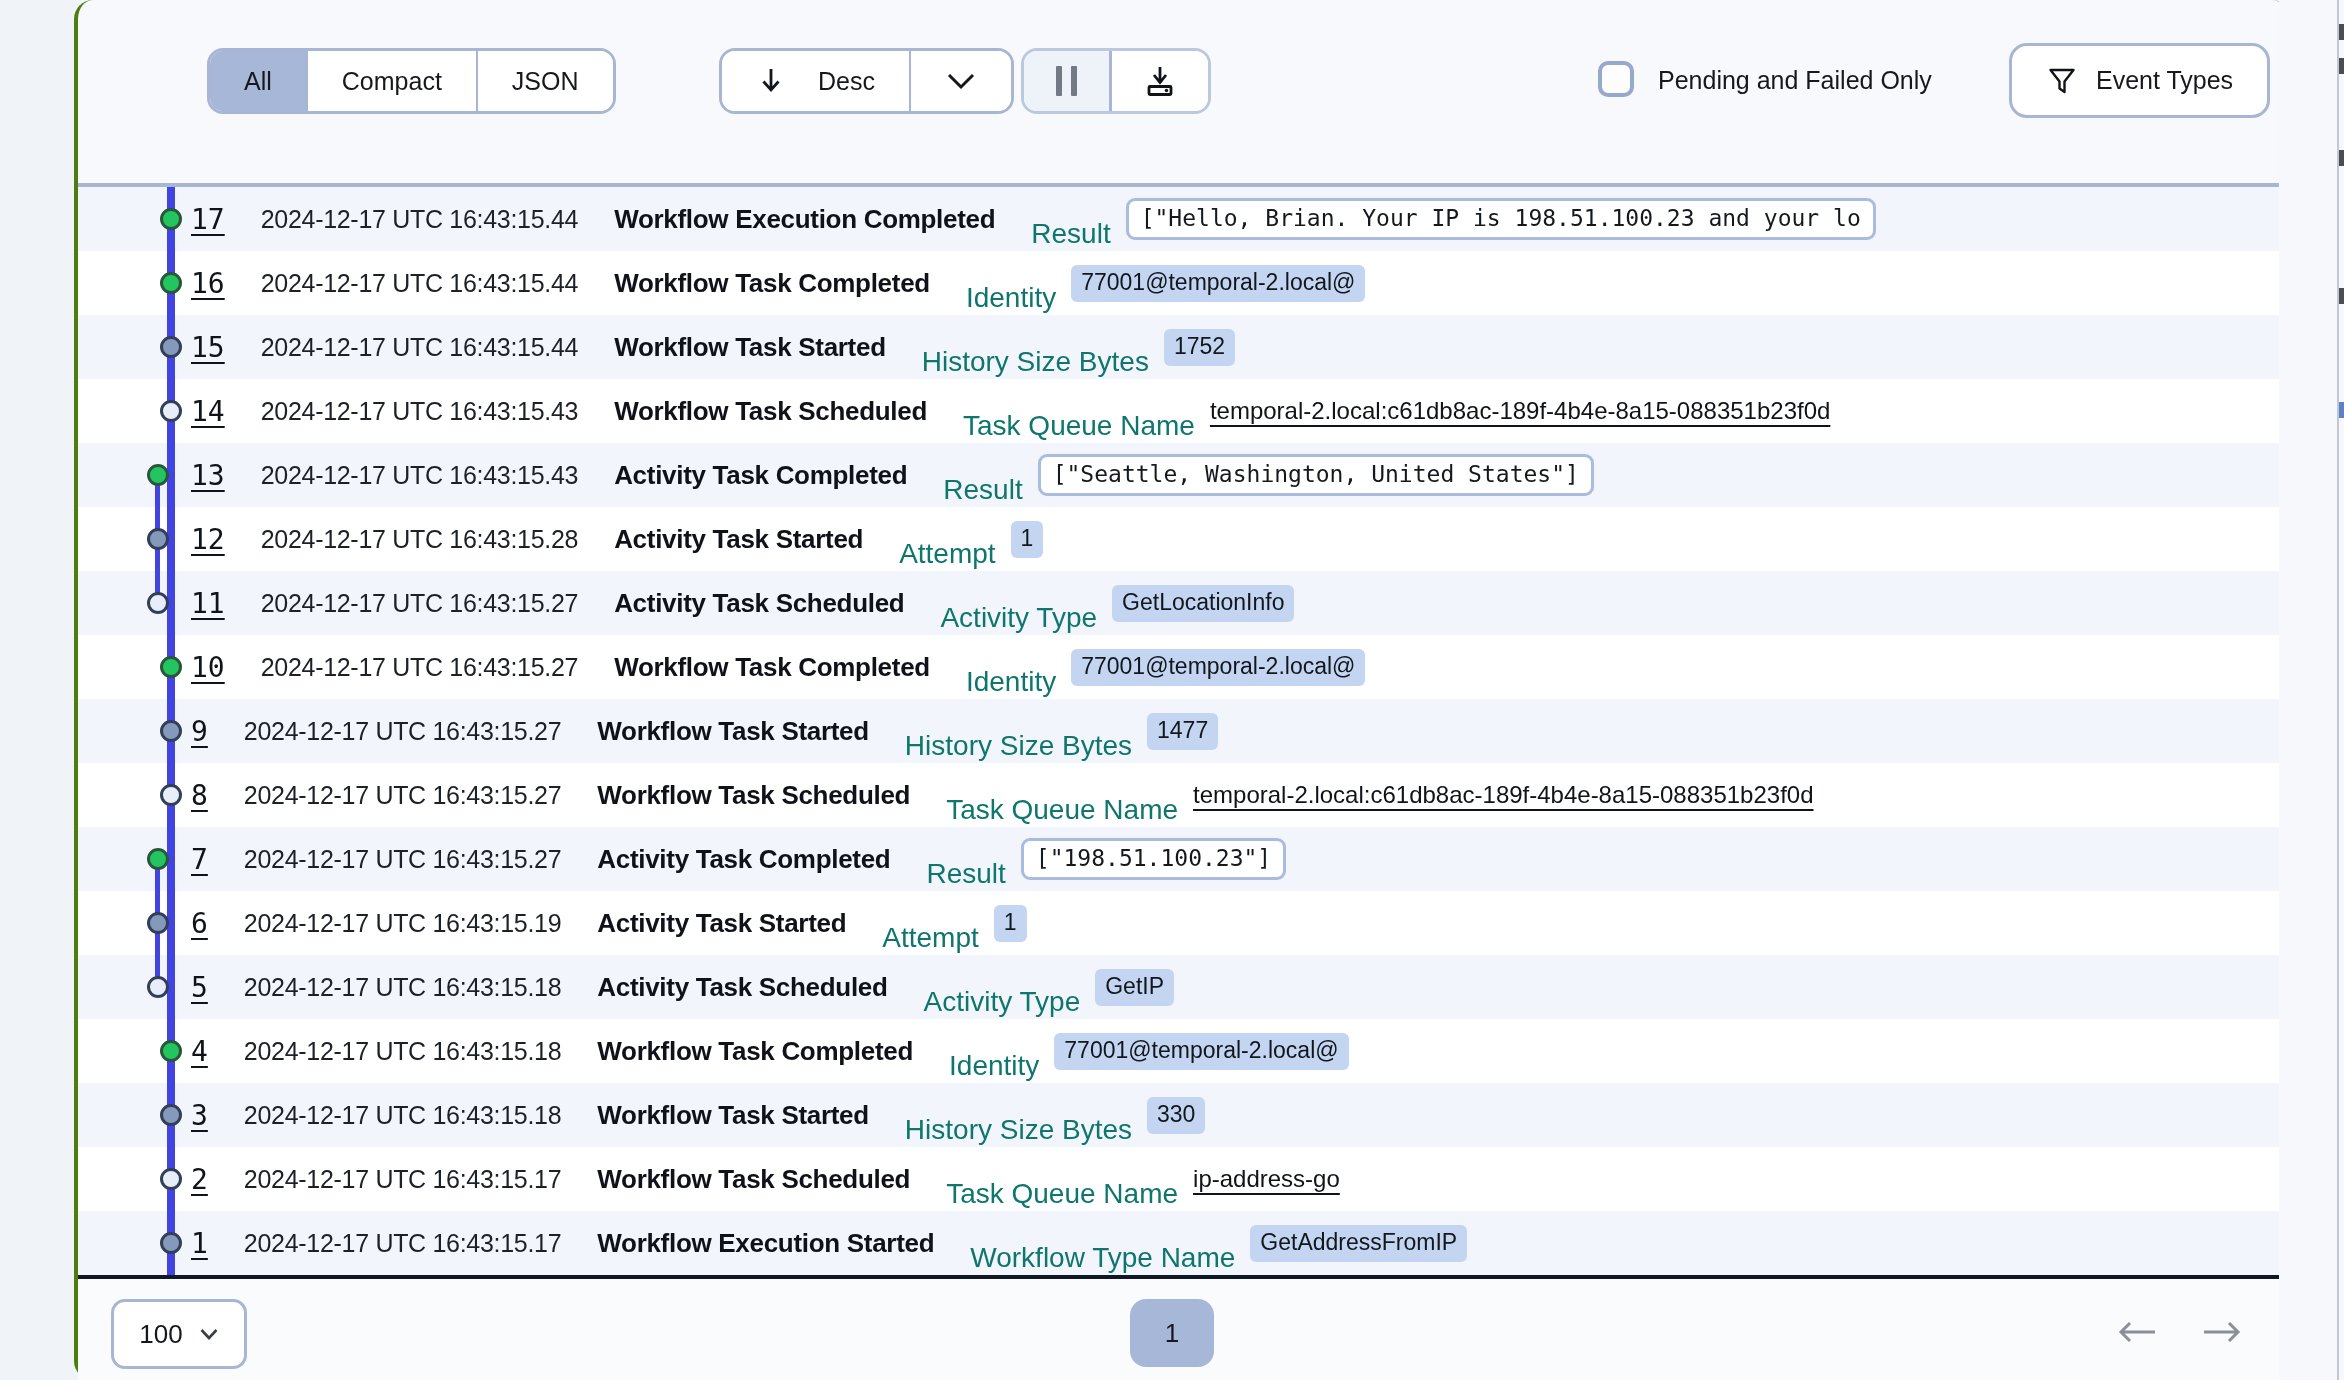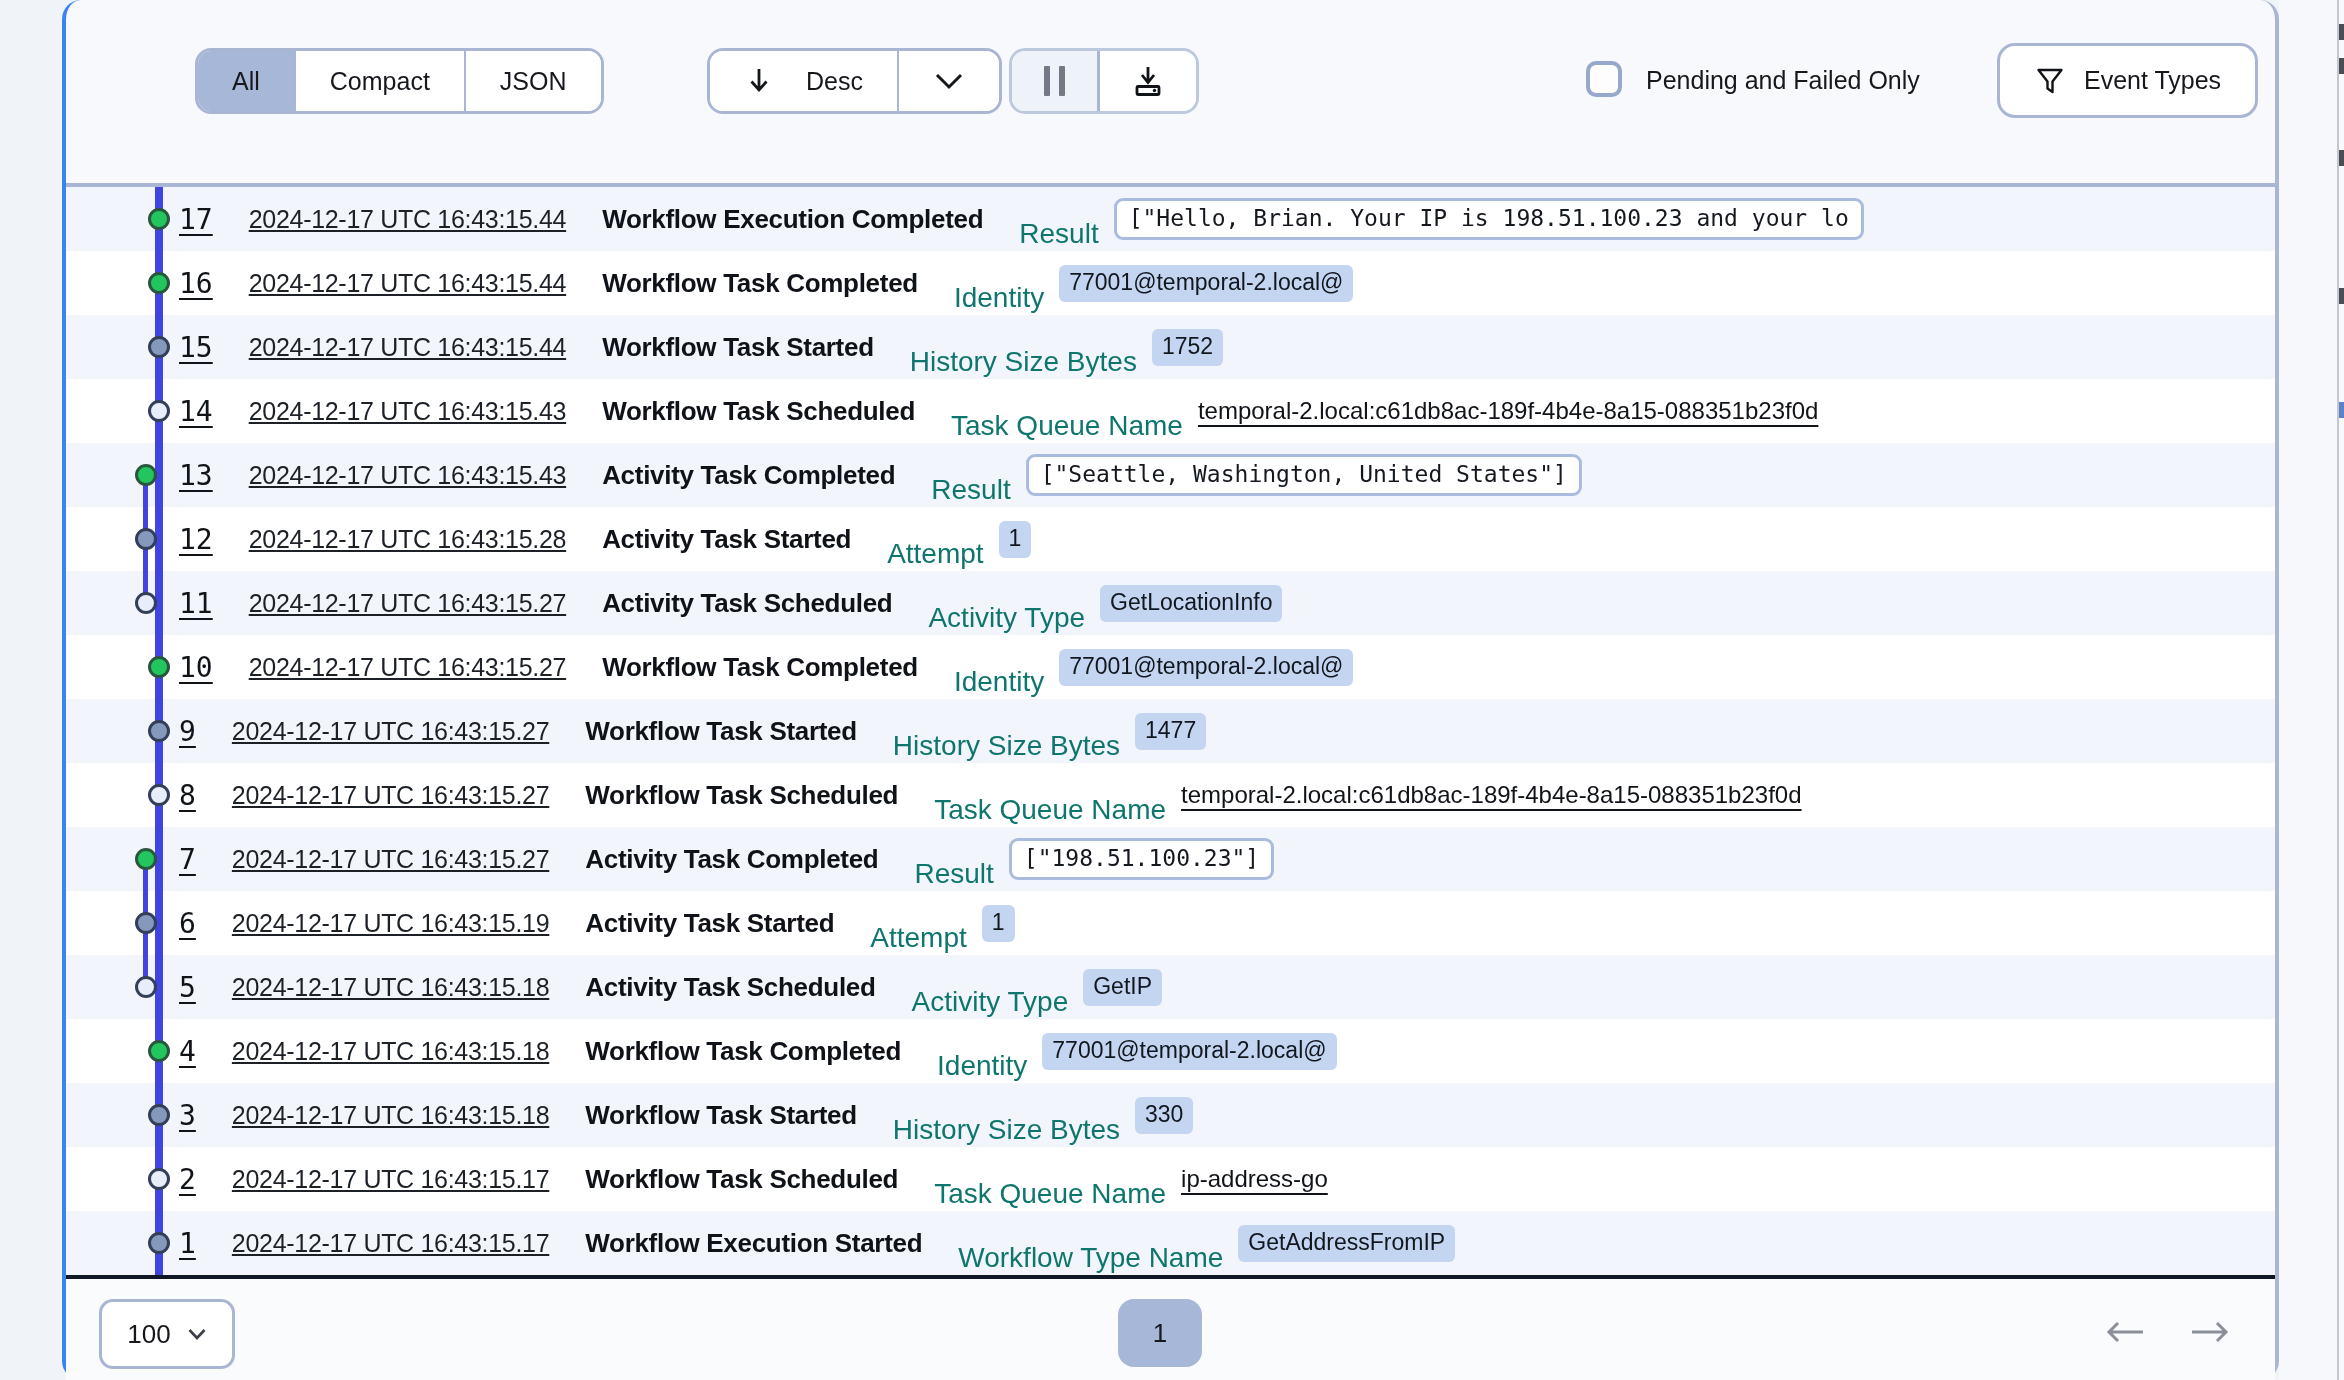--- a/index.html
+++ b/index.html
@@ -1,21 +1,21 @@
 <!DOCTYPE html>
 <html><head>
 <meta charset="utf-8">
 <style>
   html,body{margin:0;padding:0;}
   body{width:2344px;height:1380px;overflow:hidden;background:#f0f3f8;
        font-family:"Liberation Sans",sans-serif;color:#16181d;position:relative;}
 
   
-  .card{position:absolute;left:62px;top:0;width:2217px;height:1380px;
-        border-left:4px solid #3b82f6;border-right:4px solid #a8b6d4;
+  .card{position:absolute;left:74px;top:0;width:2217px;height:1380px;
+        border-left:4px solid #4d7c0f;border-right:4px solid #a8b6d4;
         background:#f7f9fc;box-sizing:border-box;border-radius:19px;}
   .right-gutter{position:absolute;left:2279px;top:0;width:65px;height:1380px;background:#f6f8fb;}
   .edge-line{position:absolute;left:2337px;top:0;width:2px;height:1380px;background:#c2c7d1;}
   .frag{position:absolute;left:2339px;width:6px;height:16px;background:#2b2f36;opacity:.85;}
   .frag.blue{background:#3f6cc0;}
 
   
   .toolbar{position:absolute;left:0;top:0;width:100%;height:183px;}
   .seg-group{position:absolute;display:flex;height:66px;border:3px solid #a8b6d4;
              border-radius:16px;overflow:hidden;background:#fff;box-sizing:border-box;align-items:stretch;}
@@ -42,21 +42,21 @@
               display:flex;align-items:center;gap:18px;font-size:25px;white-space:nowrap;}
 
   .sep{position:absolute;left:0;top:183px;width:100%;height:4px;background:#a8b6d4;}
 
   
   .list{position:absolute;left:0;top:187px;width:100%;height:1088px;background:#fff;}
   .rows .row{height:64px;display:flex;align-items:center;gap:36px;padding-left:113px;box-sizing:border-box;}
   .rows .row:nth-child(odd){background:#f2f5fb;}
   .eid{font-family:"DejaVu Sans Mono",monospace;font-size:28px;color:#101318;
        text-decoration:underline;text-decoration-thickness:2px;text-underline-offset:5px;}
-  .ts{font-size:25px;color:#1c2027;letter-spacing:-.3px;white-space:nowrap;text-decoration:underline;}
+  .ts{font-size:25px;color:#1c2027;letter-spacing:-.3px;white-space:nowrap;}
   .ename{font-size:26px;font-weight:700;color:#0f1319;letter-spacing:-.3px;white-space:nowrap;}
   .pair{display:flex;align-items:center;gap:15px;}
   .alabel{font-size:28px;color:#0f766e;white-space:nowrap;margin-top:29px;}
   .aval{white-space:nowrap;}
   .aval.chip{background:#c3d5f1;border-radius:6px;padding:4px 10px 6px;font-size:23px;color:#12161d;}
   .aval.code{font-family:"DejaVu Sans Mono",monospace;font-size:23px;background:#fff;
              border:3px solid #a9bcdf;border-radius:9px;padding:4px 12px 6px;color:#14181f;}
   .aval.code.clip{max-width:730px;overflow:hidden;}
   .aval.link{font-size:24px;color:#101318;text-decoration:underline;
              text-decoration-thickness:2px;text-underline-offset:6px;}

